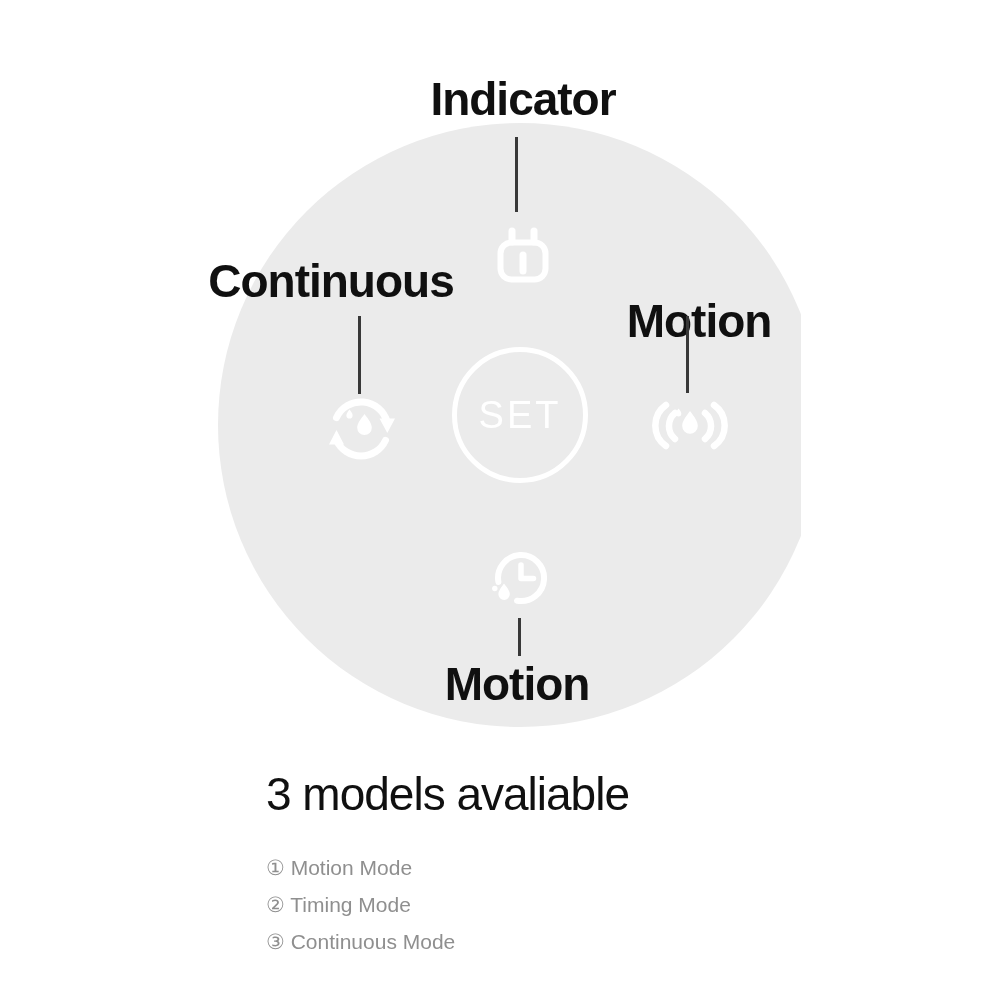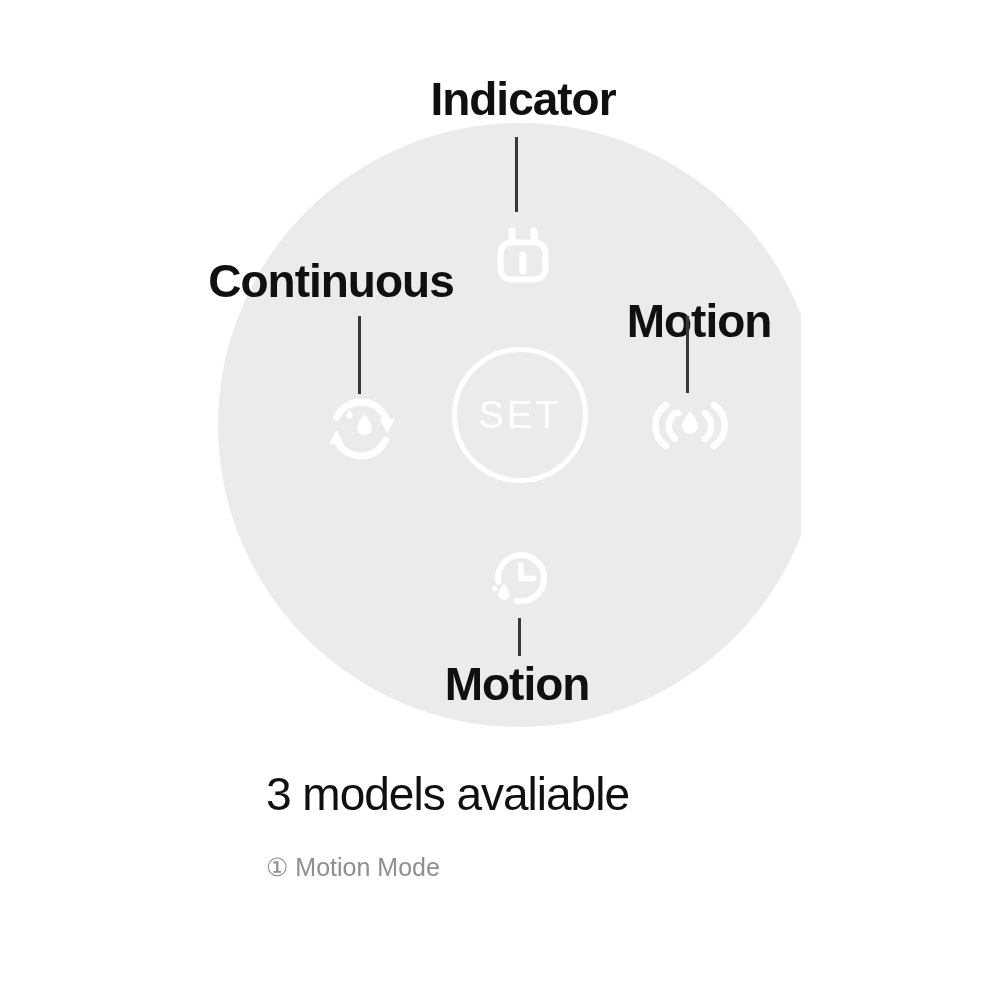--- a/index.html
+++ b/index.html
@@ -30,21 +30,21 @@
     display:flex; align-items:center; justify-content:center;
     color:#ffffff; font-size:38px; font-weight:400; letter-spacing:3px;
   }
   .footer-heading {
     position:absolute; left:266px; top:769px;
     font-size:46px; font-weight:400; color:#101010;
     letter-spacing:-1px; white-space:nowrap; line-height:1.1;
   }
   .mode-list {
     position:absolute; left:266px; top:849px;
-    font-size:25px; font-weight:400; color:#8f8f8f; line-height:37px;
+    font-size:21px; font-weight:400; color:#8f8f8f; line-height:37px;
   }
   .mode-item { white-space:nowrap; }
 </style>
 </head>
 <body>
 
 <div class="canvas">
 
   <div class="device-circle"></div>
 
@@ -96,15 +96,17 @@
       <path d="M16 35.5 C12.6 40.1 10.4 43 10.4 46.3 A5.7 5.7 0 0 0 21.8 46.3 C21.8 43 19.6 40.1 16 35.5 Z" fill="#ffffff"></path>
       <circle cx="6.8" cy="40.5" r="2.7" fill="#ffffff"></circle>
     </svg>
   </div>
   <div class="pointer-line" style="left:518px; top:618px; height:38px;"></div>
   <div class="callout-label" style="left:517px; top:659px;">Motion</div>
 
   <div class="footer-heading">3 models avaliable</div>
   <div class="mode-list">
     <div class="mode-item">① Motion Mode</div>
+    <div class="mode-item">② Timing Mode</div>
+    <div class="mode-item">③ Continuous Mode</div>
   </div>
 
 </div>
 
 </body></html>

